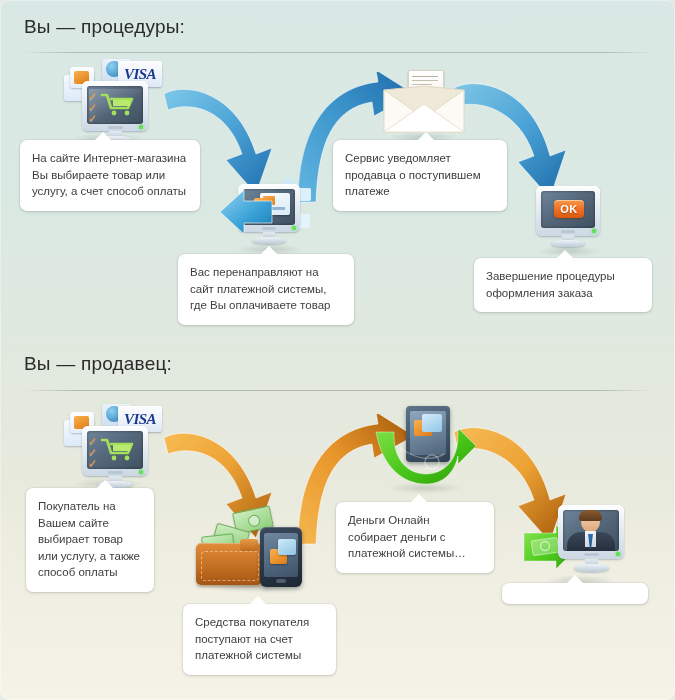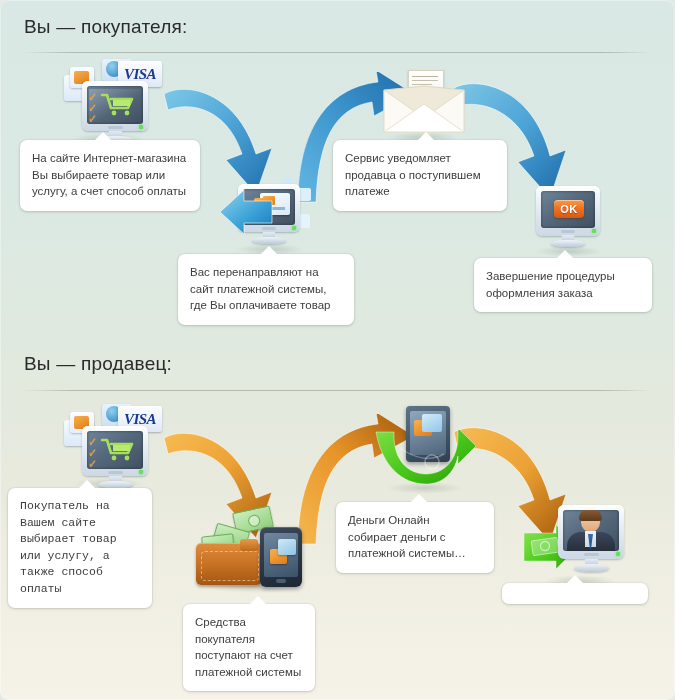--- a/index.html
+++ b/index.html
@@ -113,21 +113,21 @@
   .shadow-ell{
     position:absolute;border-radius:50%;
     background:radial-gradient(ellipse at center,rgba(90,105,95,.22) 0%,rgba(90,105,95,0) 70%);
   }
 </style>
 </head>
 <body>
 
 <div id="page">
 
-  <div class="sect-title" style="left:24px;top:16px;">Вы — покупателя:</div>
+  <div class="sect-title" style="left:24px;top:16px;">Вы — процедуры:</div>
   <div class="rule" style="top:52px;"></div>
 
   <div class="icon" style="left:58px;top:55px;width:104px;height:88px;">
     <div class="shadow-ell" style="left:14px;top:78px;width:72px;height:12px;"></div>
 
     <div class="wcard" style="left:6px;top:20px;width:30px;height:26px;"></div>
 
     <div style="position:absolute;left:12px;top:12px;width:24px;height:21px;border-radius:3px;background:linear-gradient(180deg,#fdfdff,#e6eefa);box-shadow:0 1px 2px rgba(30,50,80,.3);"></div>
     <div style="position:absolute;left:16px;top:16px;width:15px;height:13px;border-radius:2px;background:linear-gradient(150deg,#f7b04a,#e07c18);"></div>
 
@@ -430,26 +430,26 @@
         <div style="position:absolute;left:22px;top:21px;width:11px;height:16px;background:linear-gradient(180deg,#f2f4f7,#cfd6de);"></div>
         <div style="position:absolute;left:25px;top:24px;width:5px;height:15px;background:linear-gradient(180deg,#2f6fb5,#1d4f86);clip-path:polygon(0 0,100% 0,60% 100%,40% 100%);"></div>
       </div>
       <div class="mon-led" style="left:58px;top:47px;"></div>
       <div class="mon-slot" style="left:26px;top:48px;width:15px;"></div>
       <div class="mon-neck" style="left:27px;top:54px;width:13px;height:6px;"></div>
       <div class="mon-foot" style="left:16px;top:59px;width:35px;height:8px;"></div>
     </div>
   </div>
 
-  <div class="bubble" style="left:8px;top:488px;width:144px;font-family:Liberation Mono, monospace;">
+  <div class="bubble" style="left:26px;top:488px;width:128px;">
     <span class="tail" style="left:70px;"></span>
     <span>Покупатель на Вашем сайте выбирает товар или услугу, а также способ оплаты</span>
   </div>
 
-  <div class="bubble" style="left:183px;top:604px;width:132px;">
+  <div class="bubble" style="left:183px;top:604px;width:153px;">
     <span class="tail" style="left:66px;"></span>
     <span>Средства покупателя поступают на счет платежной системы</span>
   </div>
 
   <div class="bubble" style="left:336px;top:502px;width:158px;">
     <span class="tail" style="left:74px;"></span>
     <span>Деньги Онлайн собирает деньги с платежной системы…</span>
   </div>
 
   <div class="bubble" style="left:502px;top:583px;width:146px;">

